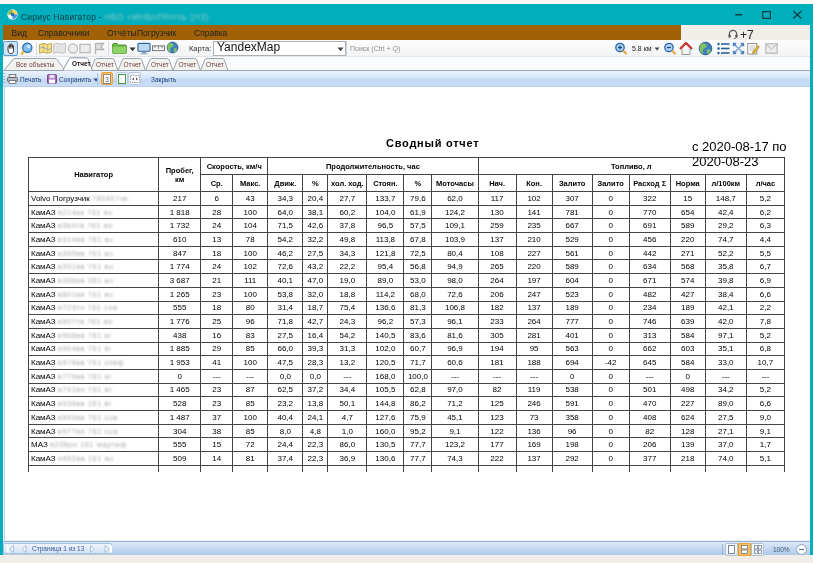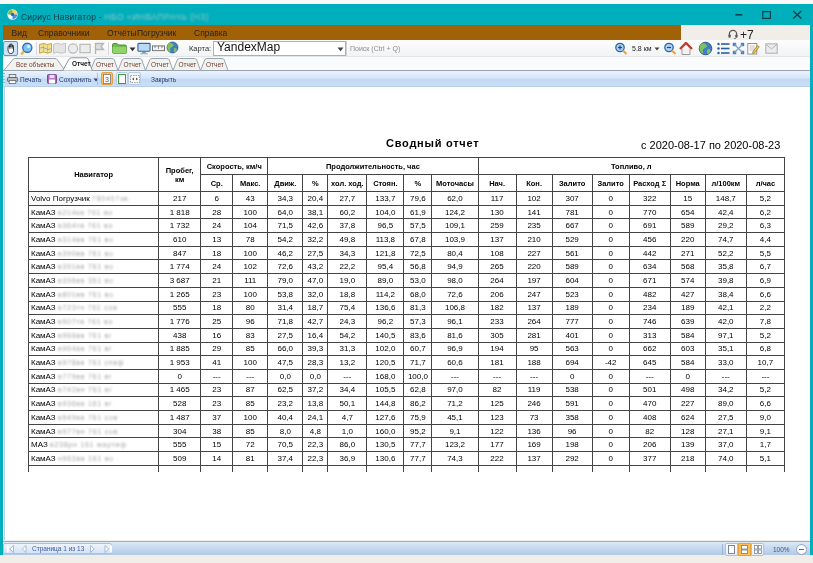--- a/index.html
+++ b/index.html
@@ -20,21 +20,21 @@
 
 #content{left:3px;top:87px;width:807px;height:453px;background:#fff;}
 
 #statusbar{left:3px;top:541px;width:807px;height:14px;background:linear-gradient(#dce9f7,#bdd2ec 70%,#b0c9e6);border-top:1px solid #8fb0d8;}
 
 #bl{left:0;top:4px;width:3px;height:551px;background:#01aebc;}
 #br{left:810px;top:4px;width:3px;height:551px;background:#01aebc;}
 #leftline{left:4px;top:87px;width:1px;height:453px;background:#b9cfe8;}
 
 #rpt-title{left:386px;top:137px;font-size:11px;font-weight:bold;color:#000;letter-spacing:0.75px;}
-#rpt-date{left:641px;top:139px;font-size:11px;color:#000;}
+#rpt-date{left:692px;top:139px;font-size:13px;color:#000;}
 table#rpt{position:absolute;left:28px;top:157px;border-collapse:collapse;table-layout:fixed;width:757px;}
 #rpt td,#rpt th{border:1px solid #444;font-size:8px;padding:0;text-align:center;vertical-align:middle;color:#000;overflow:hidden;white-space:nowrap;}
 #rpt th{font-weight:bold;font-size:7.5px;}
 #rpt .name{text-align:left;padding-left:2px;}
 #rpt tr.d{height:13.7px;}
 #rpt tr.stub td{border-bottom:none;border-top:none;height:7px;background:transparent;}
 .blur{color:#a4a4a4;filter:blur(0.9px);font-size:7px;letter-spacing:0.75px;}
 </style></head>
 <body>
 <div class="abs" style="left:0;top:0;width:813px;height:4px;background:#faf9f7;"></div>
@@ -435,21 +435,21 @@
         <td>634</td>
         <td>568</td>
         <td>35,8</td>
         <td>6,7</td>
       </tr>
 <tr class="d">
         <td class="name">КамАЗ <span class="blur">в396вв 351 во</span></td>
         <td>3 687</td>
         <td>21</td>
         <td>111</td>
-        <td>79,0</td>
+        <td>40,1</td>
         <td>47,0</td>
         <td>19,0</td>
         <td>89,0</td>
         <td>53,0</td>
         <td>98,0</td>
         <td>264</td>
         <td>197</td>
         <td>604</td>
         <td>0</td>
         <td>671</td>
@@ -675,21 +675,21 @@
         <td>82</td>
         <td>128</td>
         <td>27,1</td>
         <td>9,1</td>
       </tr>
 <tr class="d">
         <td class="name">МАЗ <span class="blur">в238рн 161 мартиф</span></td>
         <td>555</td>
         <td>15</td>
         <td>72</td>
-        <td>70,5</td>
+        <td>24,4</td>
         <td>22,3</td>
         <td>86,0</td>
         <td>130,5</td>
         <td>77,7</td>
         <td>123,2</td>
         <td>177</td>
         <td>169</td>
         <td>198</td>
         <td>0</td>
         <td>206</td>

